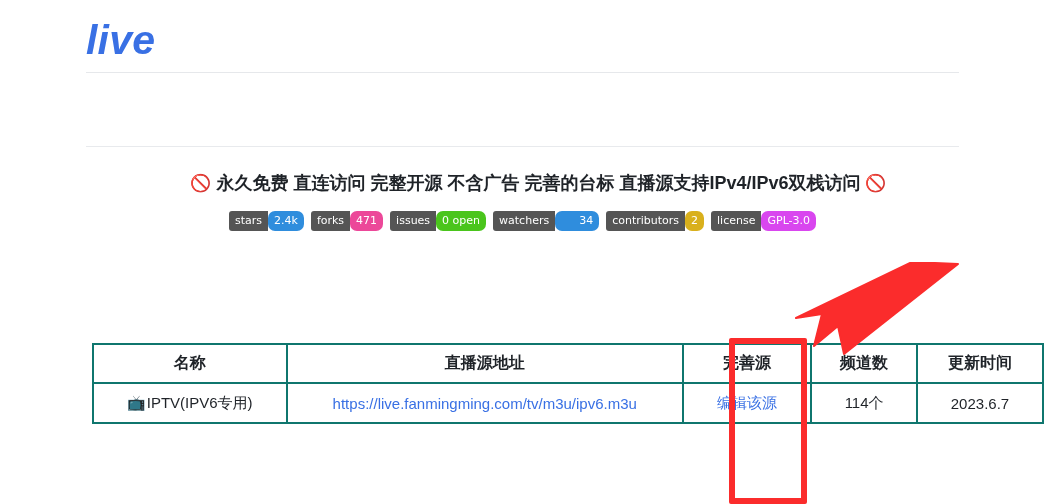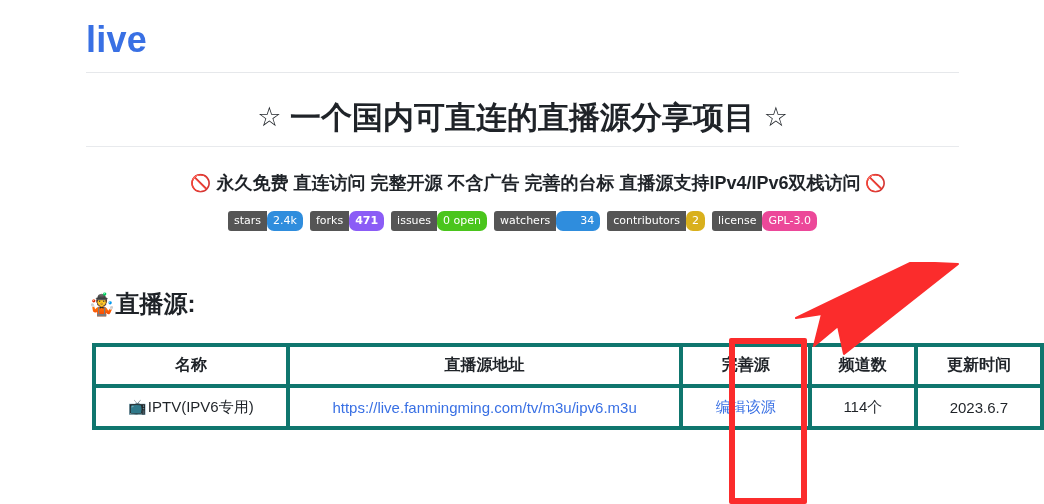--- a/index.html
+++ b/index.html
@@ -19,25 +19,26 @@
     position: relative;
     width: 1044px;
     height: 504px;
   }
 
   
   .repo-title {
     position: absolute;
     left: 86px;
     top: 20px;
-    font-size: 36px;
+    font-size: 41px;
     font-weight: 700;
     color: #3970e4;
     letter-spacing: 0.2px;
     line-height: 40px;
+    font-style: italic;
   }
   .title-rule {
     position: absolute;
     left: 86px;
     top: 72px;
     width: 873px;
     height: 1px;
     background: #e6e8eb;
   }
 
@@ -138,21 +139,21 @@
     left: 92px;
     top: 343px;
   }
   table.src-table {
     border-collapse: collapse;
     font-size: 15px;
     background: #ffffff;
   }
   table.src-table th,
   table.src-table td {
-    border: 4px solid #0f766e;
+    border: 2px solid #0f766e;
     text-align: center;
     white-space: nowrap;
     color: #1f2328;
   }
   table.src-table th {
     font-weight: 700;
     height: 37px;
     padding: 0 10px;
     background: #ffffff;
     font-size: 16px;
@@ -209,63 +210,55 @@
   }
 </style>
 </head>
 <body>
 
 <div class="page">
 
   <div class="repo-title">live</div>
   <div class="title-rule"></div>
 
-  <div class="main-heading">
-    <span class="star">☆</span>
-    <span>一个国内可直连的直播源分享项目</span>
-    <span class="star">☆</span>
-  </div>
   <div class="heading-rule"></div>
 
   <div class="subtitle">
     <span class="noentry">🚫</span>
     <span>永久免费 直连访问 完整开源 不含广告 完善的台标 直播源支持IPv4/IPv6双栈访问</span>
     <span class="noentry">🚫</span>
   </div>
 
   <div class="badges" id="badge-row">
       <span class="badge">
         <span class="bl">stars</span>
         <span class="br" style="background: rgb(47, 141, 221);">2.4k</span>
       </span>
       <span class="badge">
         <span class="bl">forks</span>
-        <span class="br" style="background: #8b5cf6; font-weight: bold;">471</span>
+        <span class="br" style="background: #ec4899;">471</span>
       </span>
       <span class="badge">
         <span class="bl">issues</span>
         <span class="br" style="background: rgb(74, 197, 28);">0 open</span>
       </span>
       <span class="badge">
         <span class="bl">watchers</span>
         <span class="br" style="background: rgb(47, 141, 221); padding-left: 24px;">34</span>
       </span>
       <span class="badge">
         <span class="bl">contributors</span>
         <span class="br" style="background: rgb(217, 176, 28);">2</span>
       </span>
       <span class="badge">
         <span class="bl">license</span>
-        <span class="br" style="background: #ec4899;">GPL-3.0</span>
+        <span class="br" style="background: #d946ef;">GPL-3.0</span>
       </span>
     </div>
 
-  <div class="section-heading">
-    <span class="emoji">🤹</span><span>直播源:</span>
-  </div>
 
   <div class="table-wrap">
     <table class="src-table">
       <thead>
         <tr>
           <th class="col-name">名称</th>
           <th class="col-url">直播源地址</th>
           <th class="col-edit">完善源</th>
           <th class="col-count">频道数</th>
           <th class="col-updated">更新时间</th>

